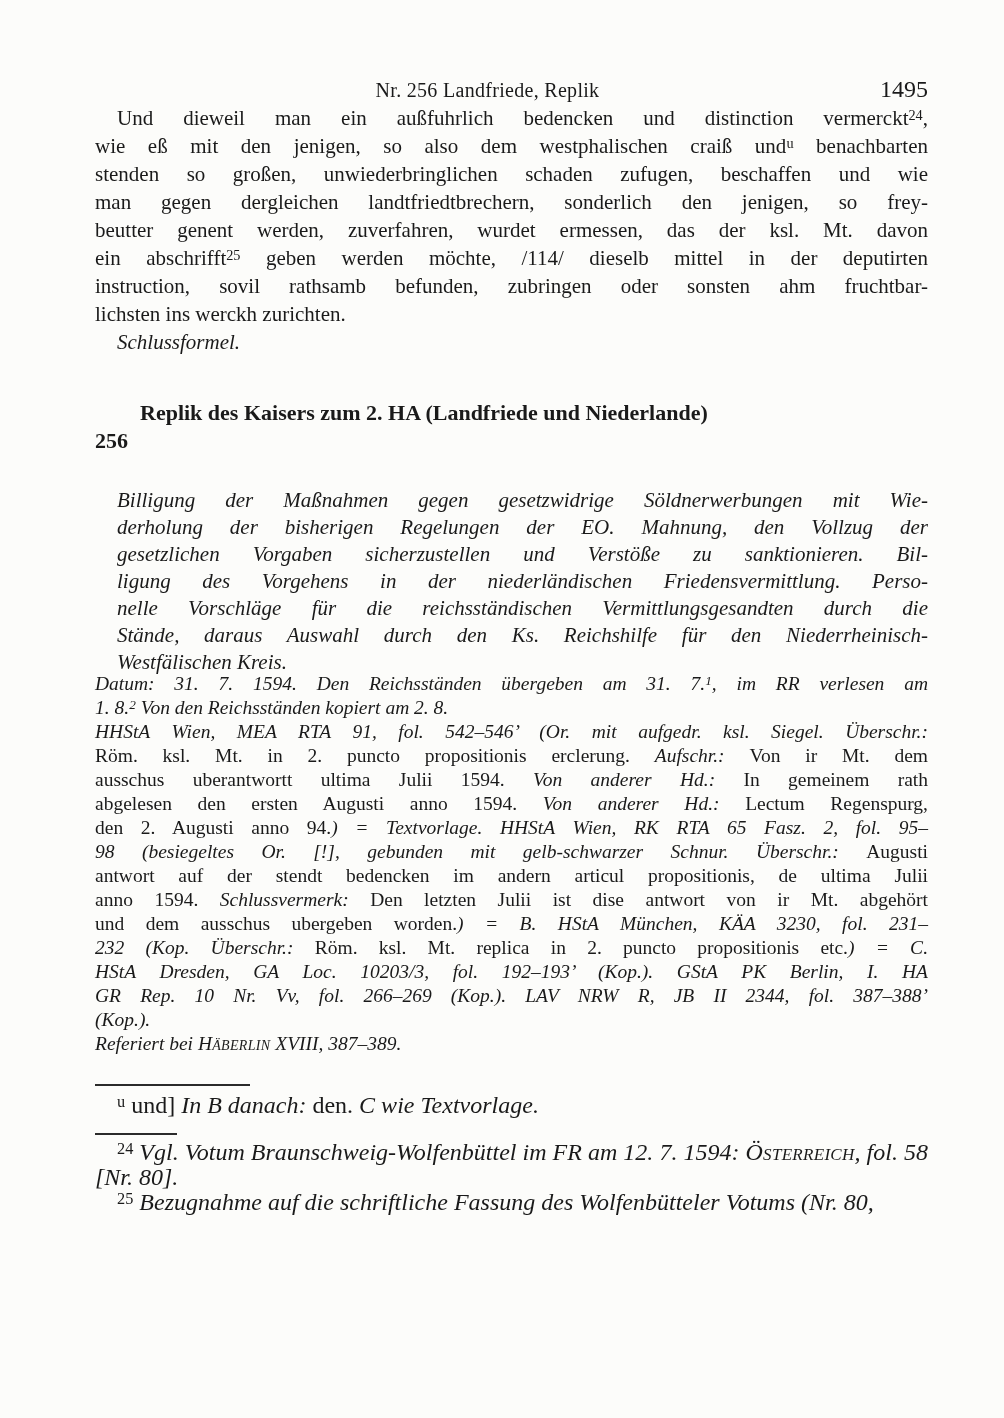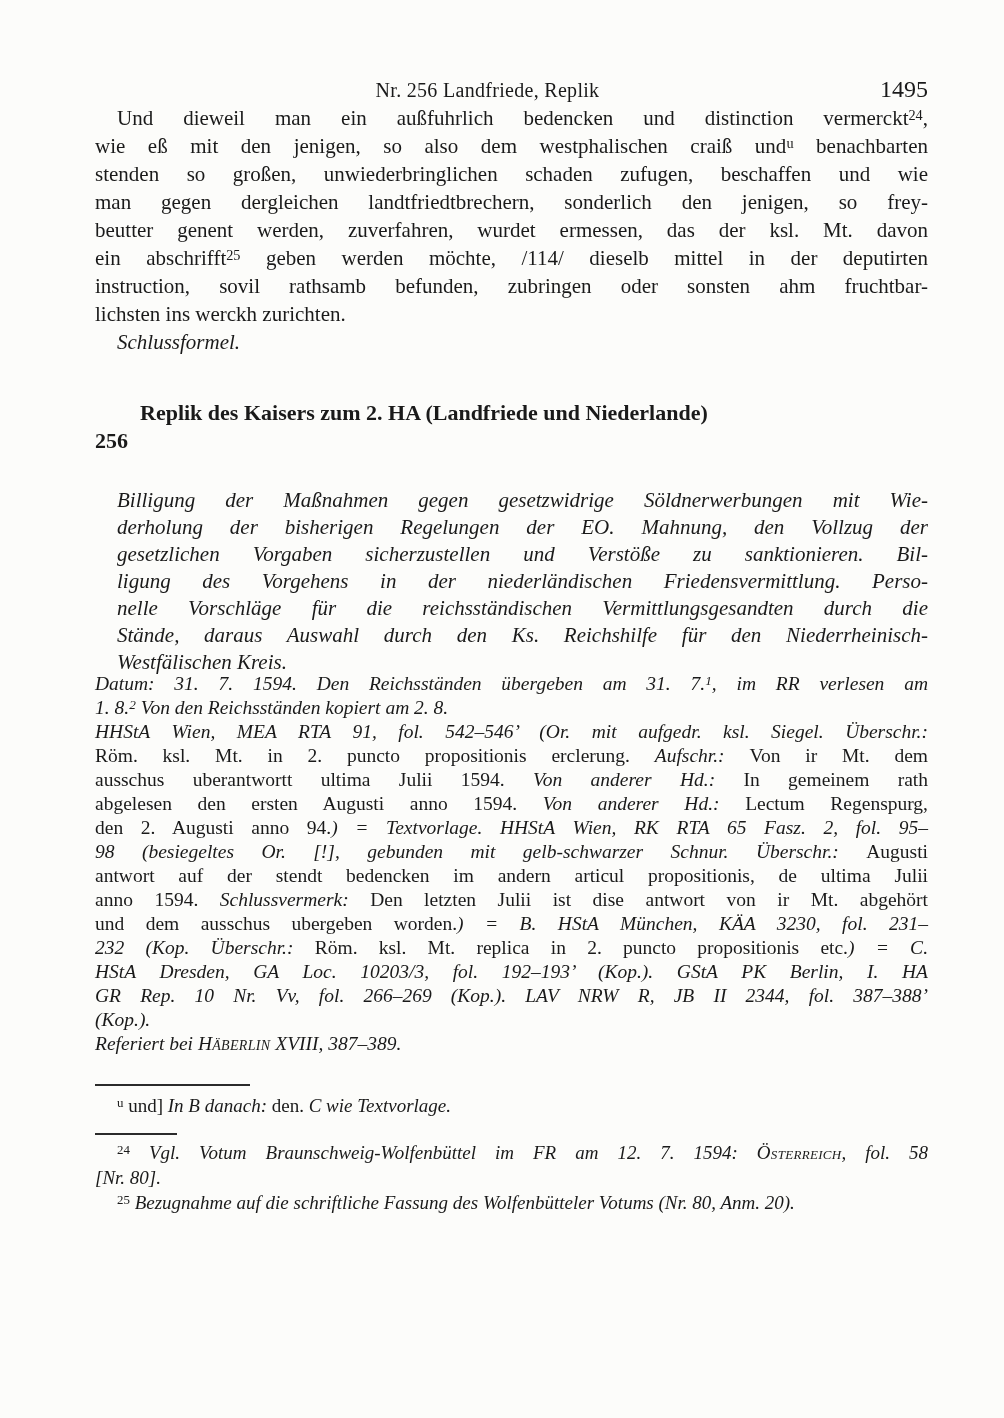--- a/index.html
+++ b/index.html
@@ -33,21 +33,21 @@
   
   .main-paragraph { font-size: 21px; line-height: 28px; font-family: Liberation Serif, serif; }
 
   .section-heading { margin-top: 43px; display: flex; font-weight: bold; font-size: 22px; line-height: 28px; }
   .sec-num { width: 45px; flex: none; margin-top: 28px; }
 
   .summary { margin-top: 32px; margin-left: 22px; font-size: 21px; line-height: 27px; }
 
   .provenance { margin-top: -4px; font-size: 19.5px; line-height: 24px; }
 
-  .footnotes { margin-top: 28px; font-size: 19px; line-height: 25px; }
+  .footnotes { margin-top: 28px; font-size: 24px; line-height: 25px; }
   .rule { height: 2px; background: #2b2b2b; }
   .rule-apparatus  { width: 155px; margin-bottom: 7px; }
   .rule-commentary { width: 82px;  margin: 15px 0 5px 0; }
   .rule-numeric    { width: 80px;  margin: 14px 0 4px 0; }
 </style>
 </head>
 <body>
 
 <div class="page">
 

